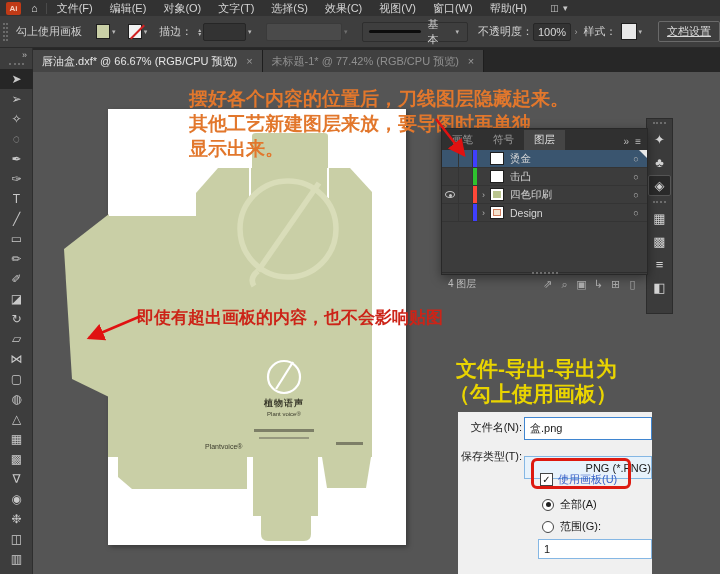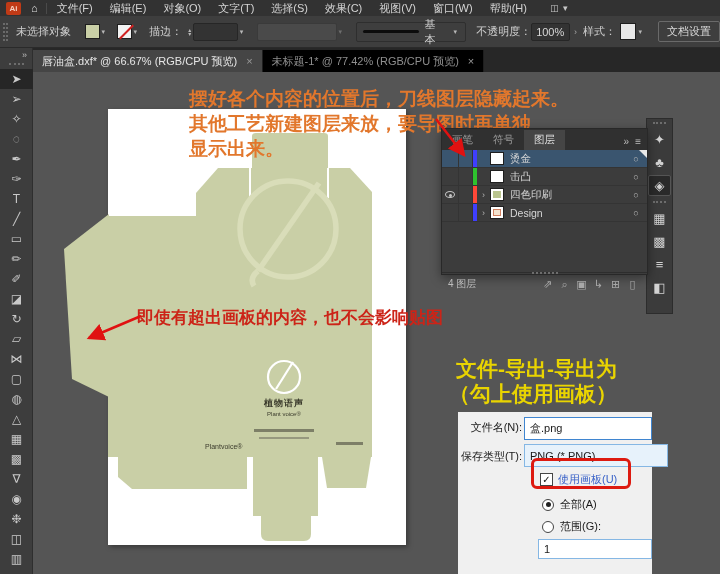--- a/index.html
+++ b/index.html
@@ -25,25 +25,25 @@
   .swatch.stroke::after { content:""; position:absolute; left:-1px; top:6px; width:19px; height:2px; background:#d02020; transform:rotate(-45deg); }
   .caret { color:#b8b8b8; font-size:7px; margin:0 4px 0 2px; }
   .stepper { display:inline-flex; flex-direction:column; line-height:4px; font-size:6px; color:#b8b8b8; margin:0 2px 0 6px; }
   .field-dark { width:46px; height:18px; background:#333; border:1px solid #262626; border-radius:2px; }
   .field-dim { width:82px; height:18px; background:#4a4a4a; border:1px solid #3a3a3a; border-radius:2px; margin-left:10px; }
   .stroke-prev { display:inline-flex; align-items:center; gap:6px; height:20px; padding:0 4px 0 6px; margin-left:10px; background:#3e3e3e; border:1px solid #2e2e2e; border-radius:2px; }
   .stroke-line { width:58px; height:3px; background:#0c0c0c; border-radius:2px; }
   .opac-box { width:40px; height:18px; background:#333; border:1px solid #262626; border-radius:2px; display:flex; align-items:center; padding-left:4px; margin-left:0; color:#d8d8d8; }
   .chev { color:#a8a8a8; font-size:9px; margin:0 6px 0 4px; }
   .swatch.style { background:#e8e8e8; margin-left:4px; width:17px; height:17px; }
-  .btn-docsetup { margin-left:12px; padding:2px 8px; border:1px solid #6a6a6a; border-radius:2px; color:#d8d8d8; white-space:nowrap; }
+  .btn-docsetup { margin-left:12px; padding:2px 8px; border:1px solid #6a6a6a; border-radius:2px; color:#d8d8d8; white-space:nowrap;text-decoration:underline; }
 
   
   .tabbar { position:absolute; left:33px; top:48px; width:687px; height:24px; background:#272727; display:flex; align-items:flex-end; z-index:15; }
-  .doc-tab { height:22px; display:flex; align-items:center; padding:0 9px; font-size:11px; color:#8f8f8f; background:#000000; border-right:1px solid #1e1e1e; white-space:nowrap; }
+  .doc-tab { height:22px; display:flex; align-items:center; padding:0 9px; font-size:11px; color:#8f8f8f; background:#404040; border-right:1px solid #1e1e1e; white-space:nowrap; }
   .doc-tab.active { background:#454545; color:#e6e6e6; }
   .tab-close { margin-left:9px; font-size:11px; color:#9a9a9a; }
 
   
   .toolbar { position:absolute; left:0; top:48px; width:33px; height:526px; background:#3d3d3d; border-right:1px solid #2e2e2e; z-index:16; }
   .tb-collapse { color:#bdbdbd; font-size:9px; text-align:right; padding:2px 5px 0 0; }
   .tb-grip { width:15px; margin:3px auto 4px auto; border-top:2px dotted #6d6d6d; }
   .tool { width:33px; height:20px; display:flex; align-items:center; justify-content:center; color:#c9c9c9; font-size:12px; }
   .tool.active { background:#262626; }
 
@@ -160,21 +160,21 @@
         <span class="menu-item">效果(C)</span>
         <span class="menu-item">视图(V)</span>
         <span class="menu-item">窗口(W)</span>
         <span class="menu-item">帮助(H)</span>
       </div>
     <div class="ws-switch">◫ ▾</div>
   </div>
 
   <div class="optionsbar">
     <div class="grip-v"></div>
-    <span class="opt-label">未选择对象</span>
+    <span class="opt-label">勾上使用画板</span>
     <span class="swatch fill"></span>
       <span class="caret">▾</span>
     <span class="swatch stroke"></span>
       <span class="caret">▾</span>
     <span class="opt-label" style="margin-left:8px;">描边：</span>
     <span class="stepper">
         <span>▴</span>
         <span>▾</span>
       </span>
     <span class="field-dark"></span>
@@ -325,21 +325,21 @@
   <div class="exp-dialog">
     <div class="xd-row" style="left:6px; top:8px;">
         <span class="xd-label" style="width:58px;">文件名(N):</span>
       </div>
     <div class="xd-input" style="position:absolute; left:66px; top:5px; width:128px;">
         <span>盒.png</span>
       </div>
     <div class="xd-row" style="left:0px; top:37px;">
         <span class="xd-label" style="width:64px;">保存类型(T):</span>
       </div>
-    <div class="xd-combo" style="position:absolute; left:66px; top:32px; width:144px;">
+    <div class="xd-combo" style="position:absolute; left:66px; top:44px; width:128px;justify-content:flex-end;">
         <span>PNG (*.PNG)</span>
       </div>
     <div class="xd-row" style="left:82px; top:60px;">
       <span class="xd-check">✓</span>
       <span class="xd-blue">使用画板(U)</span>
     </div>
     <div class="xd-row" style="left:84px; top:85px;">
       <span class="xd-radio sel"></span>
       <span>全部(A)</span>
     </div>

